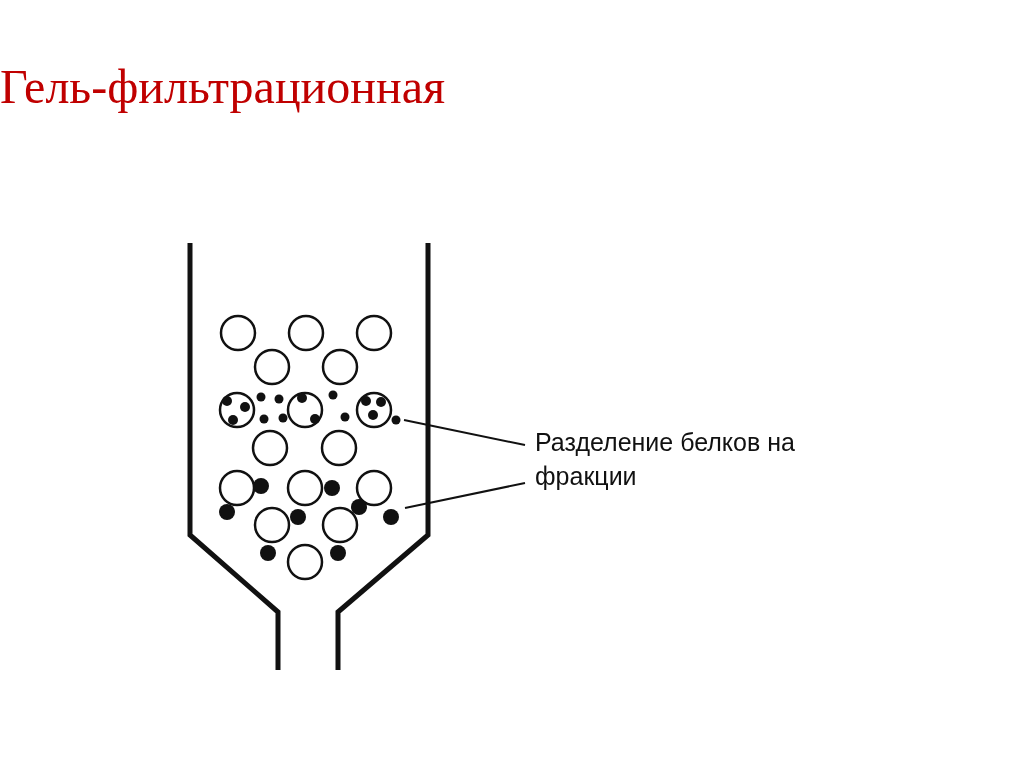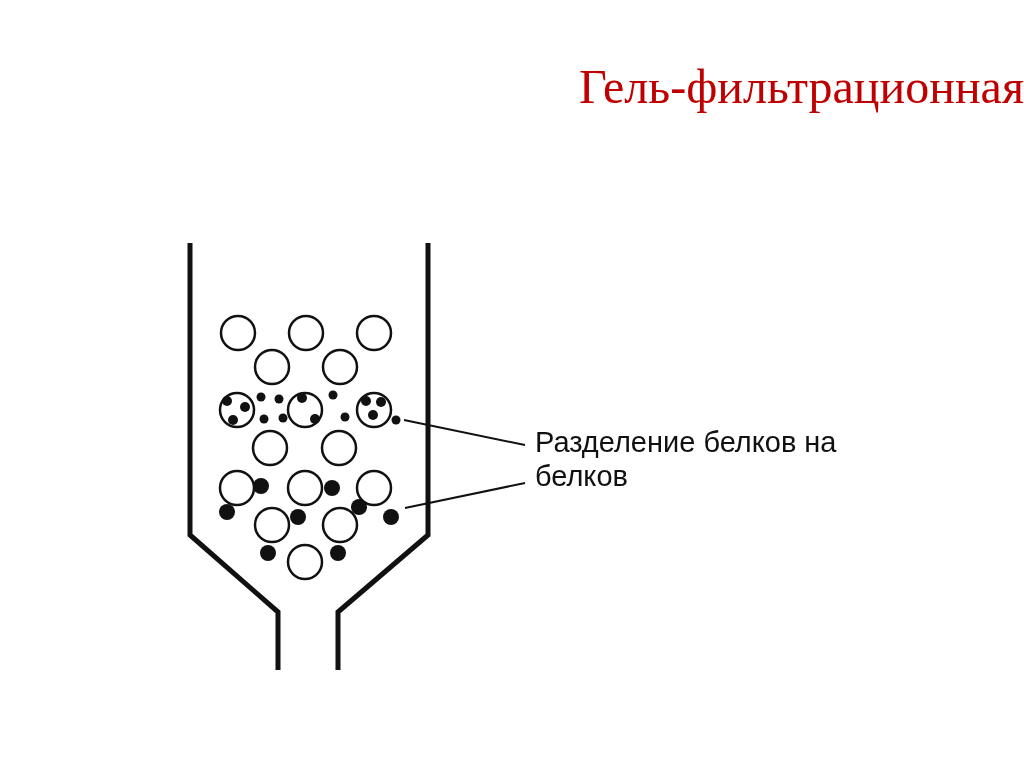--- a/index.html
+++ b/index.html
@@ -1,26 +1,26 @@
 <!DOCTYPE html>
 <html><head>
 <meta charset="utf-8">
 <style>
   html, body { margin:0; padding:0; background:#ffffff; }
   body { width:1024px; height:767px; position:relative; overflow:hidden; }
   .title {
-    position:absolute; left:0; top:58px; width:1024px; text-align:right;
+    position:absolute; left:0; top:58px; width:1024px; text-align:left;
     font-family:"Liberation Serif", "DejaVu Serif", serif;
     font-size:48px; line-height:58px; color:#c00000;
   }
   .diagram { position:absolute; left:0; top:0; }
   .label {
     position:absolute; left:535px; top:425px;
     font-family:"Liberation Sans", "DejaVu Sans", sans-serif;
-    font-size:29px; line-height:34px; color:#111111;
+    font-size:25px; line-height:34px; color:#111111;
   }
 </style>
 </head>
 <body>
 
 <div class="title">
   <div>Гель-фильтрационная</div>
 </div>
 
 <svg class="diagram" width="1024" height="767" viewBox="0 0 1024 767">
@@ -87,14 +87,14 @@
   </g>
 
   <g stroke="#111" stroke-width="2">
     <line x1="404" y1="420" x2="525" y2="445"></line>
     <line x1="405" y1="508" x2="525" y2="483"></line>
   </g>
 </svg>
 
 <div class="label">
   <div>Разделение белков на</div>
-  <div>белков</div>
+  <div>фракции</div>
 </div>
 
 </body></html>

